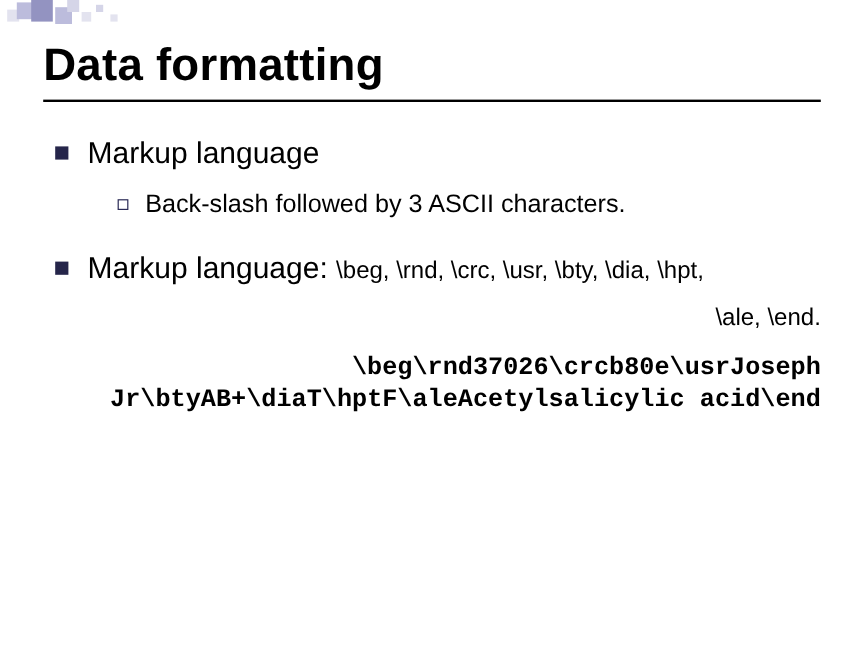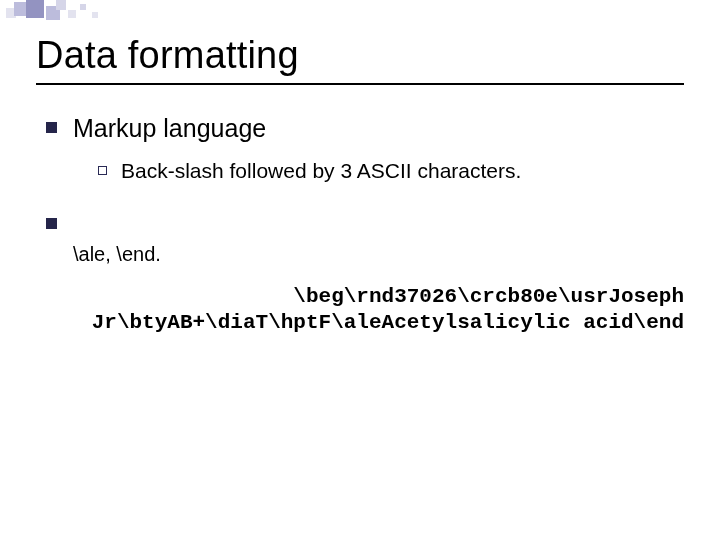--- a/index.html
+++ b/index.html
@@ -20,21 +20,21 @@
     height: 24px;
   }
   .deco-bar .sq {
     position: absolute;
   }
   .slide {
     padding: 34px 36px 0 36px;
   }
   .title {
     font-size: 38px;
-    font-weight: 400;
+    font-weight: 700;
     letter-spacing: 0.2px;
     margin-bottom: 6px;
   }
   .rule {
     height: 2px;
     background: #000;
     margin-bottom: 28px;
   }
   .bullet-row {
     display: flex;
@@ -70,20 +70,21 @@
     margin-right: 14px;
     background: #fff;
   }
   .sub-text {
     font-size: 21px;
     line-height: 1.25;
   }
   .continuation {
     font-size: 20px;
     margin: 0 0 18px 37px;
+    text-align: right;
   }
   .example-block {
     font-family: "Courier New", Courier, monospace;
     font-size: 21px;
     font-weight: bold;
     white-space: pre-wrap;
     margin: 8px 0 0 37px;
     line-height: 1.25;
     text-align: right;
   }
@@ -111,18 +112,21 @@
     <div class="bullet-text">Markup language</div>
   </div>
 
   <div class="sub-row">
     <div class="sub-bullet"></div>
     <div class="sub-text">Back-slash followed by 3 ASCII characters.</div>
   </div>
 
   <div class="bullet-row">
     <div class="sq-bullet"></div>
+    <div class="bullet-text">
+      <span>Markup language: </span><span class="small">\beg, \rnd, \crc, \usr, \bty, \dia, \hpt,</span>
+    </div>
   </div>
   <div class="continuation">\ale, \end.</div>
 
 
   <div class="example-block">\beg\rnd37026\crcb80e\usrJoseph Jr\btyAB+\diaT\hptF\aleAcetylsalicylic acid\end</div>
 </div>
 
 </body></html>

